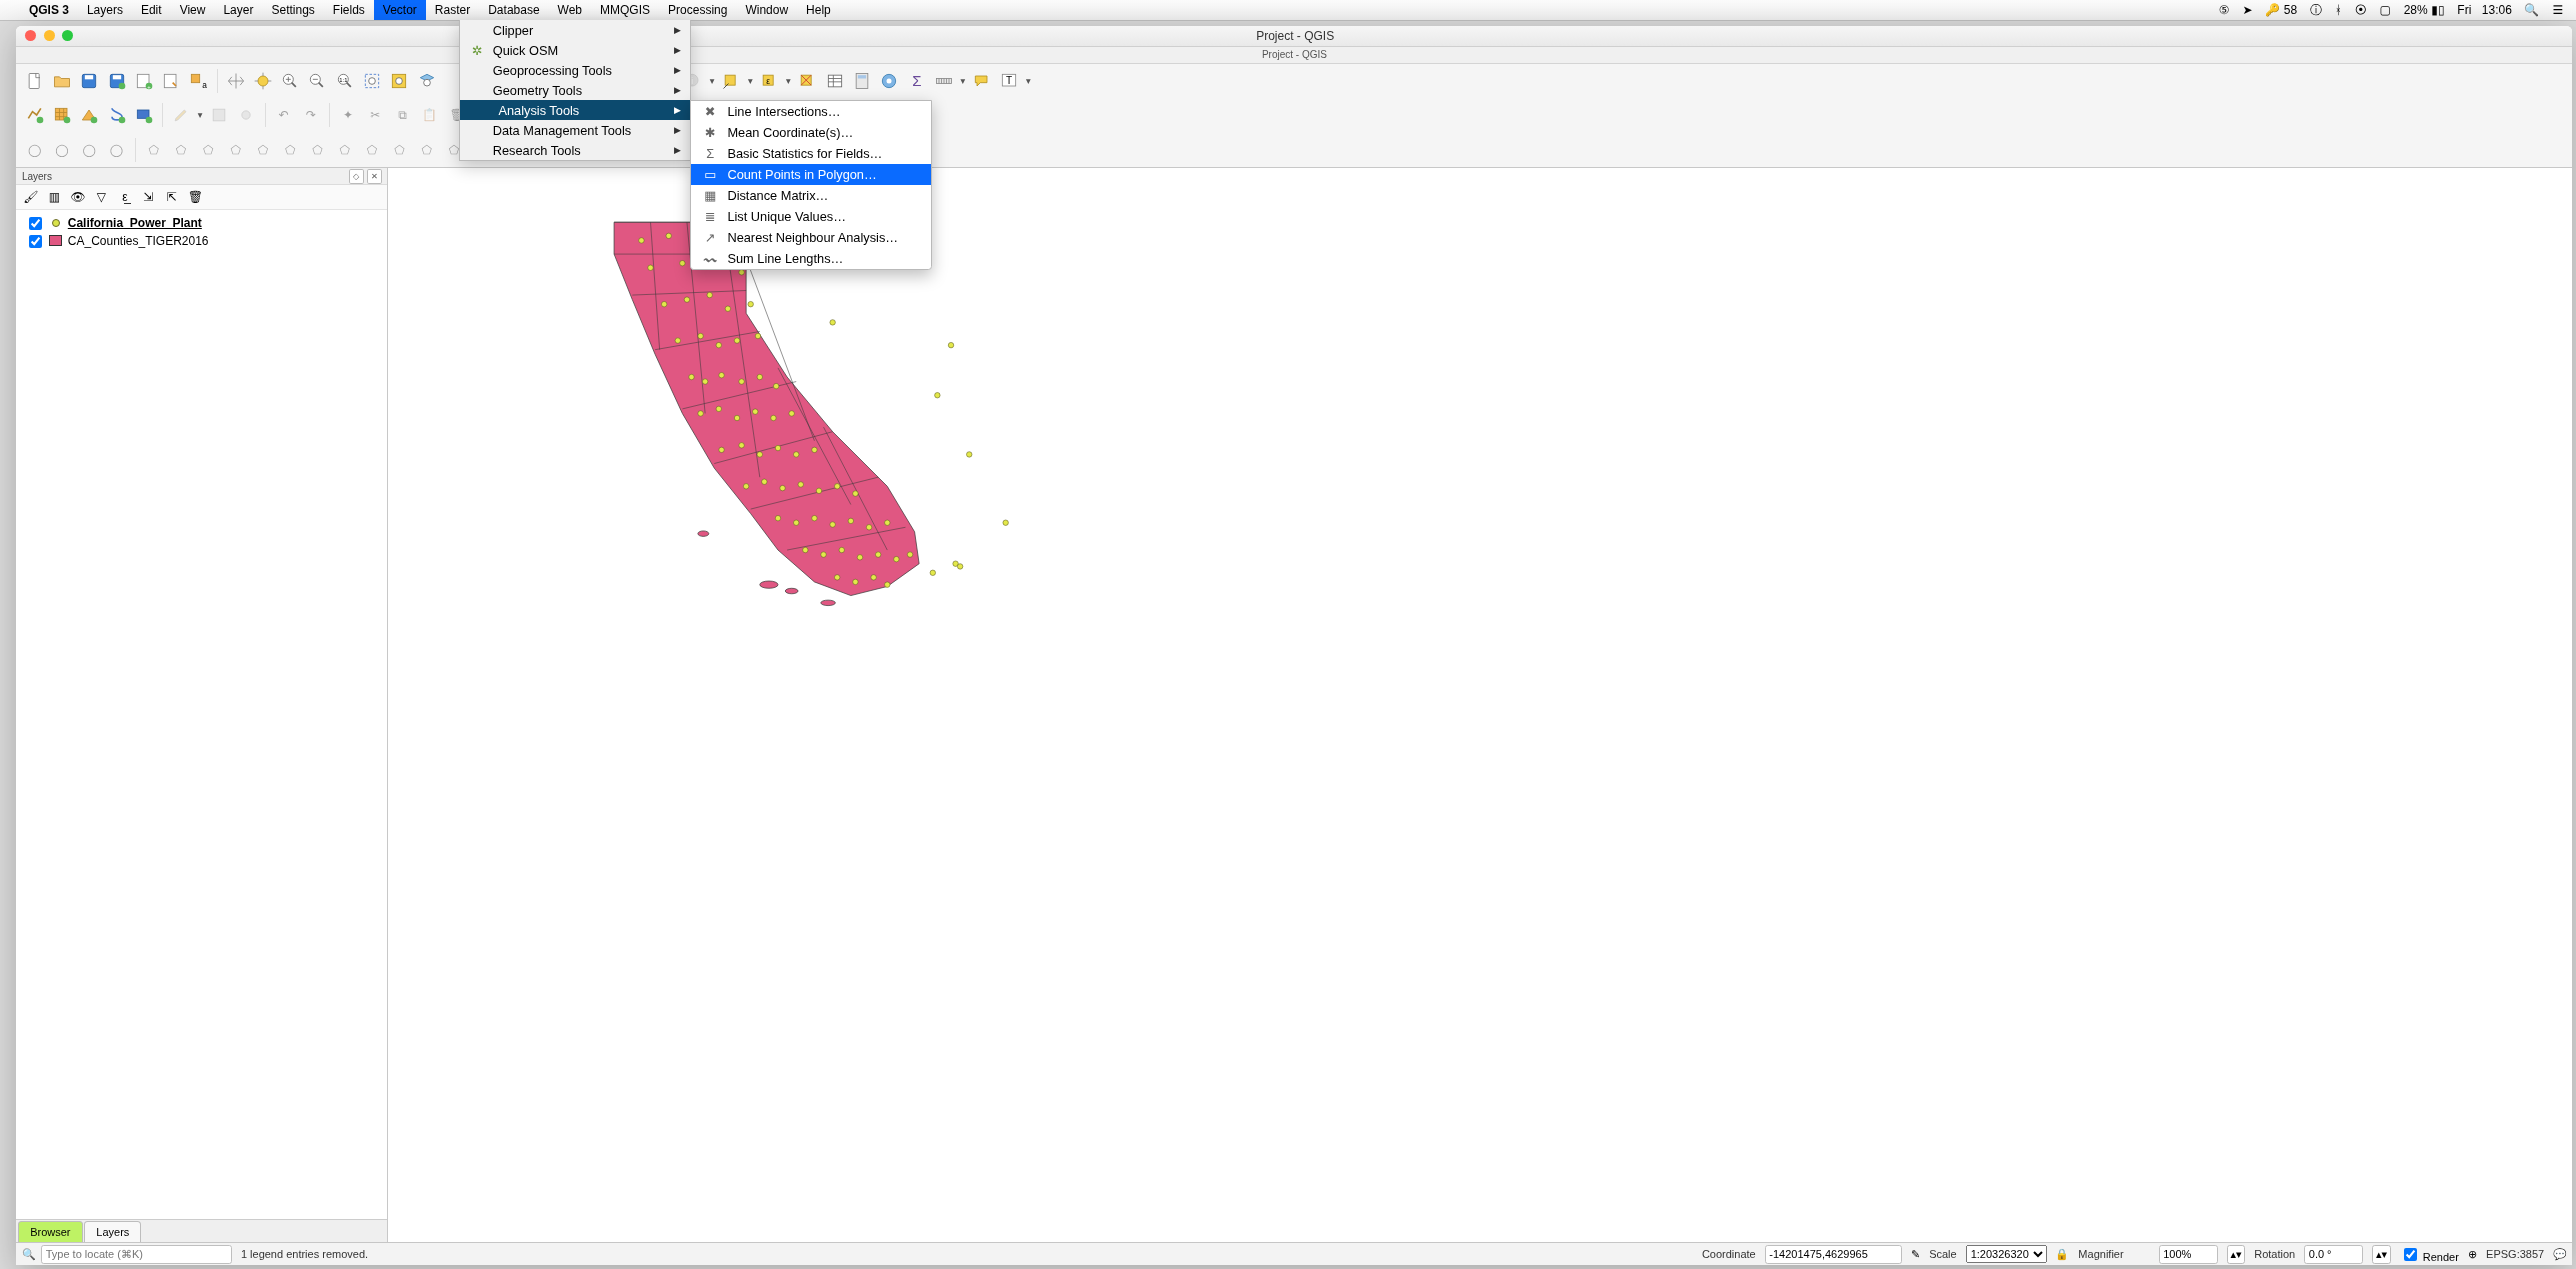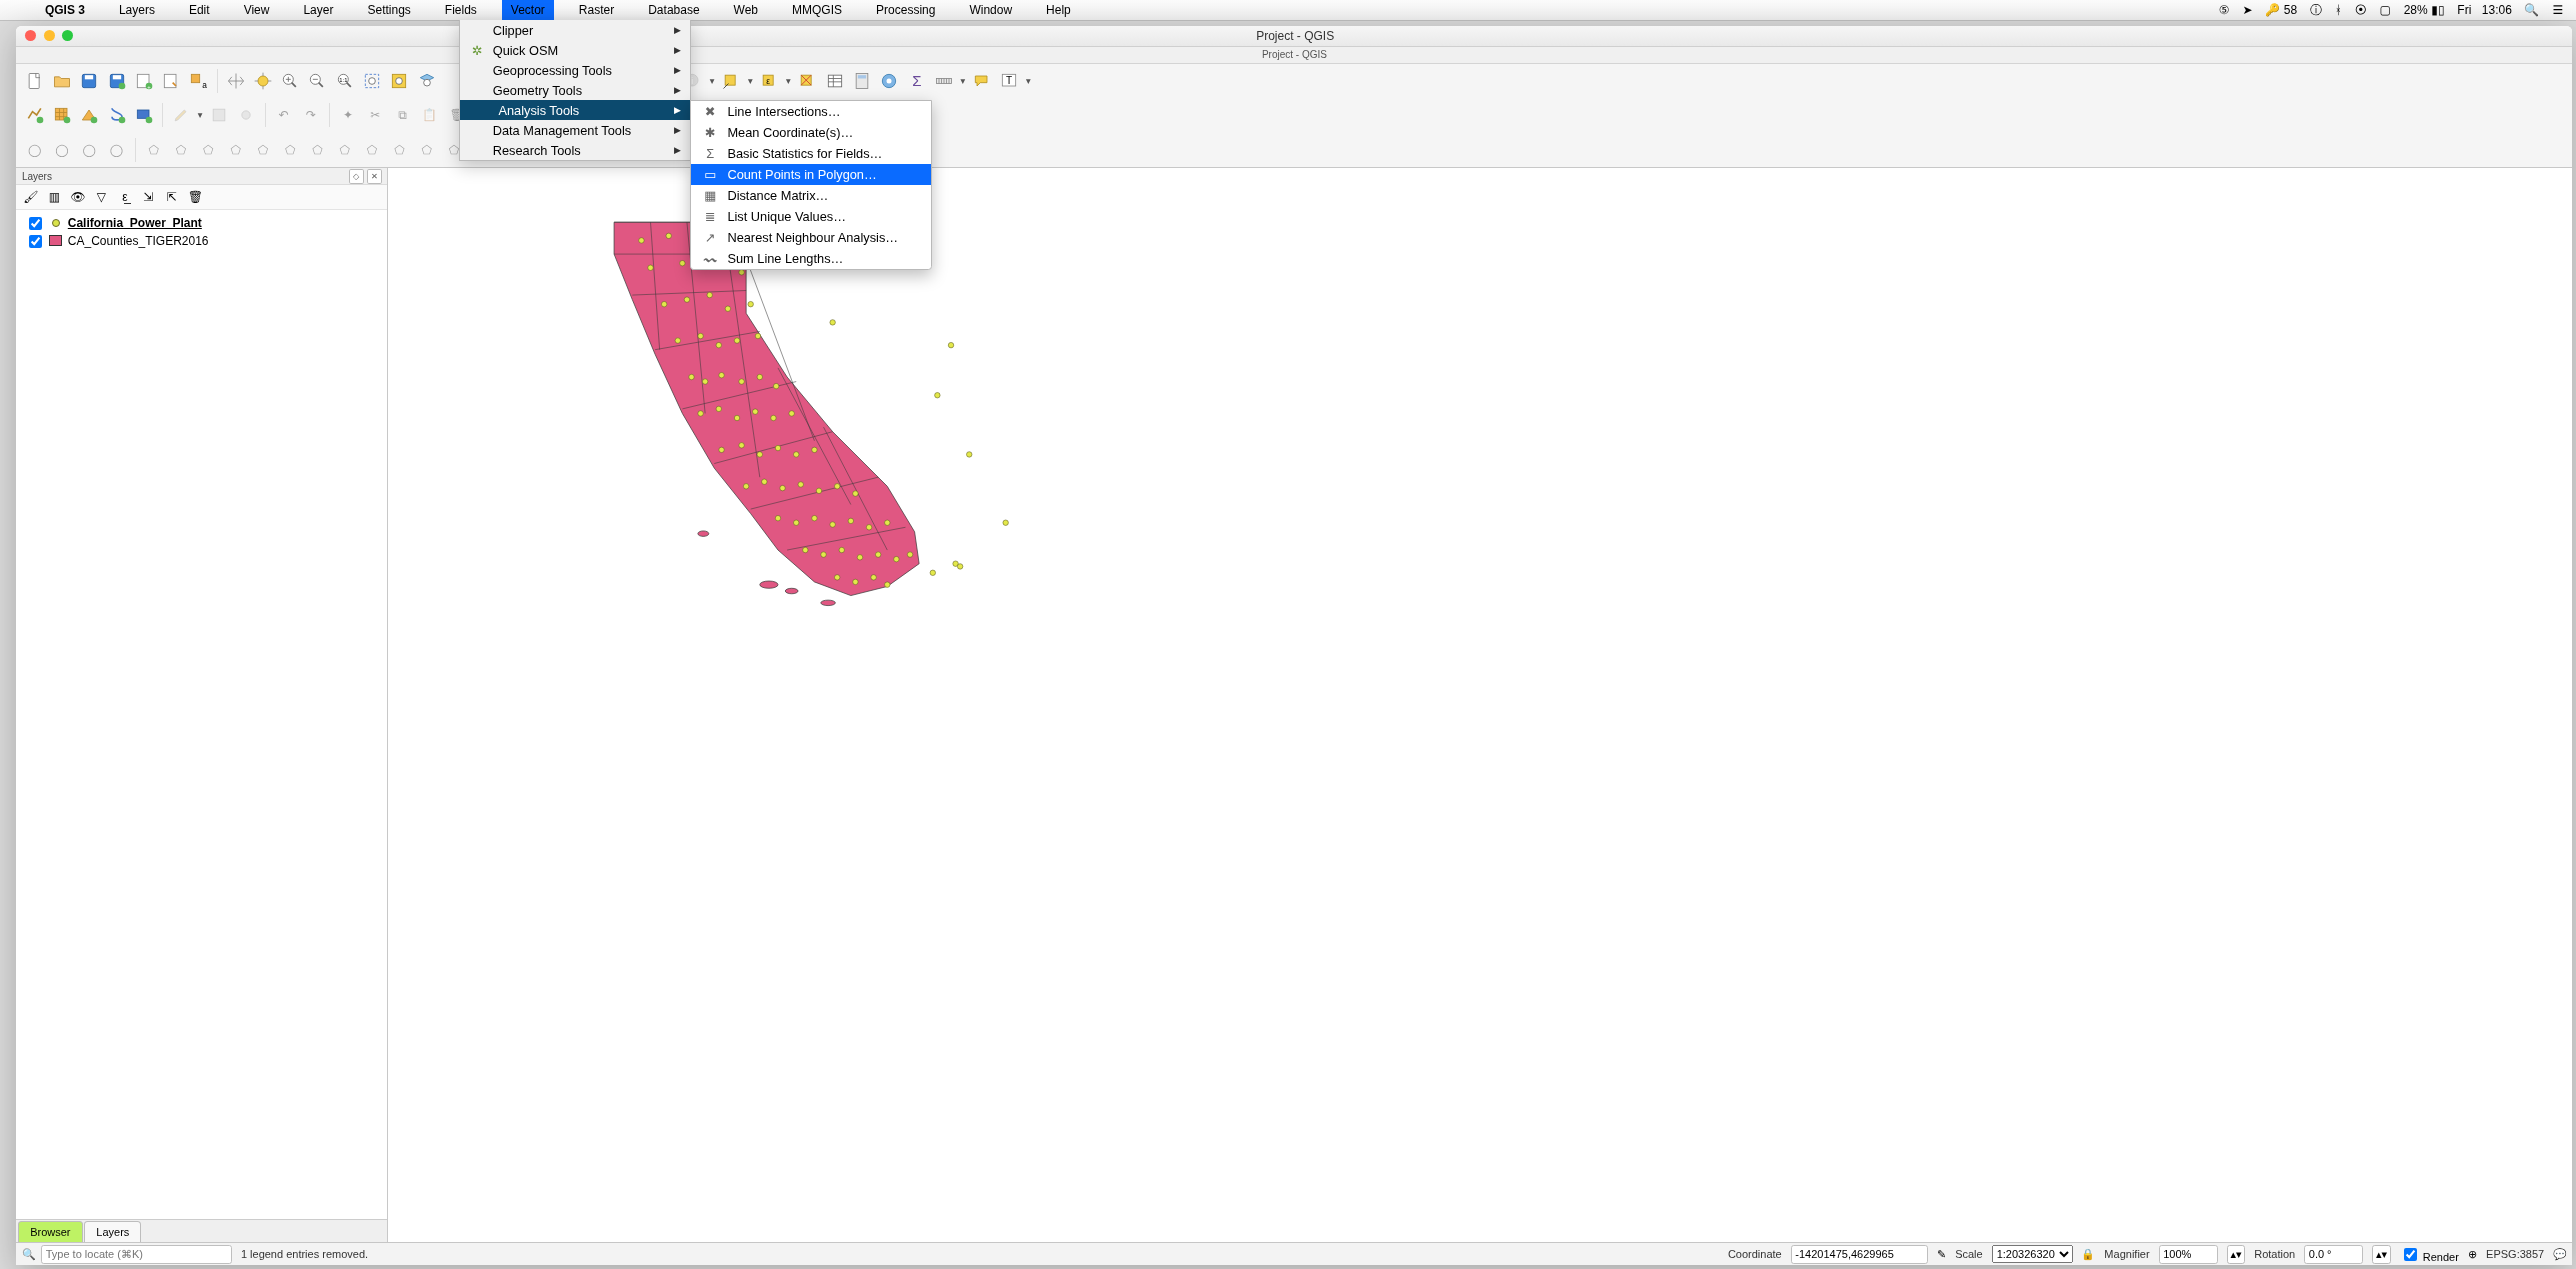--- a/index.html
+++ b/index.html
@@ -1,18 +1,18 @@
 <!DOCTYPE html>
 <html><head>
 <meta charset="utf-8">
 <style>
   html,body{margin:0;padding:0;font-family:-apple-system,BlinkMacSystemFont,"Helvetica Neue",Arial,sans-serif;font-size:12px;color:#000;background:#ddd;}
   
   
-  .mac-menubar{height:20px;background:linear-gradient(#fdfdfd,#f3f3f3);border-bottom:0.9px solid #c2c2c2;display:flex;align-items:center;padding:0 7.3px;font-size:12px;gap:16px;}
+  .mac-menubar{height:20px;background:linear-gradient(#fdfdfd,#f3f3f3);border-bottom:0.9px solid #c2c2c2;display:flex;align-items:center;padding:0 7.3px;font-size:12px;gap:0;}
   .mac-menubar .apple{font-size:13.7px;padding:0 9px 0 3.6px;}
   .mac-menubar .app-name{font-weight:700;padding:0 9px;}
   .mac-menubar .m{padding:0 9px;height:20px;display:flex;align-items:center;}
   .mac-menubar .m.sel{background:#0a6bff;color:#000000;}
   .mac-menubar .spacer{flex:1;}
   .mac-menubar .status{display:flex;align-items:center;gap:12.8px;padding-right:5.5px;}
   .mac-menubar .status span{display:flex;align-items:center;gap:3.6px;}
   
   
   .window{position:absolute;left:16.4px;top:25.5px;right:3.6px;bottom:3.6px;background:#fff;border-radius:5.5px 5.5px 0 0;box-shadow:0 7.3px 36px rgba(0,0,0,.25);display:flex;flex-direction:column;overflow:hidden;}
@@ -615,21 +615,21 @@
     </div>
     <span class="lbl">1 legend entries removed.</span>
     <span style="flex:1"></span>
     <span class="lbl">Coordinate</span>
     <input type="text" style="width: 128px;" value="-14201475,4629965">
     <span>✎</span>
     <span class="lbl">Scale</span>
     <select><option>1:20326320</option></select>
     <span>🔒</span>
     <span class="lbl">Magnifier</span>
-    <input type="text" style="width: 50px;" value="100%">
+    <input type="text" style="width: 50px; margin-left: 26px;" value="100%">
     <span class="mini-btn">▴▾</span>
     <span class="lbl">Rotation</span>
     <input type="text" style="width: 50px;" value="0.0 °">
     <span class="mini-btn">▴▾</span>
     <label><input type="checkbox" checked="" style=""> <span>Render</span></label>
     <span>⊕</span>
     <span class="lbl">EPSG:3857</span>
     <span>💬</span>
   </div>
 </div>

